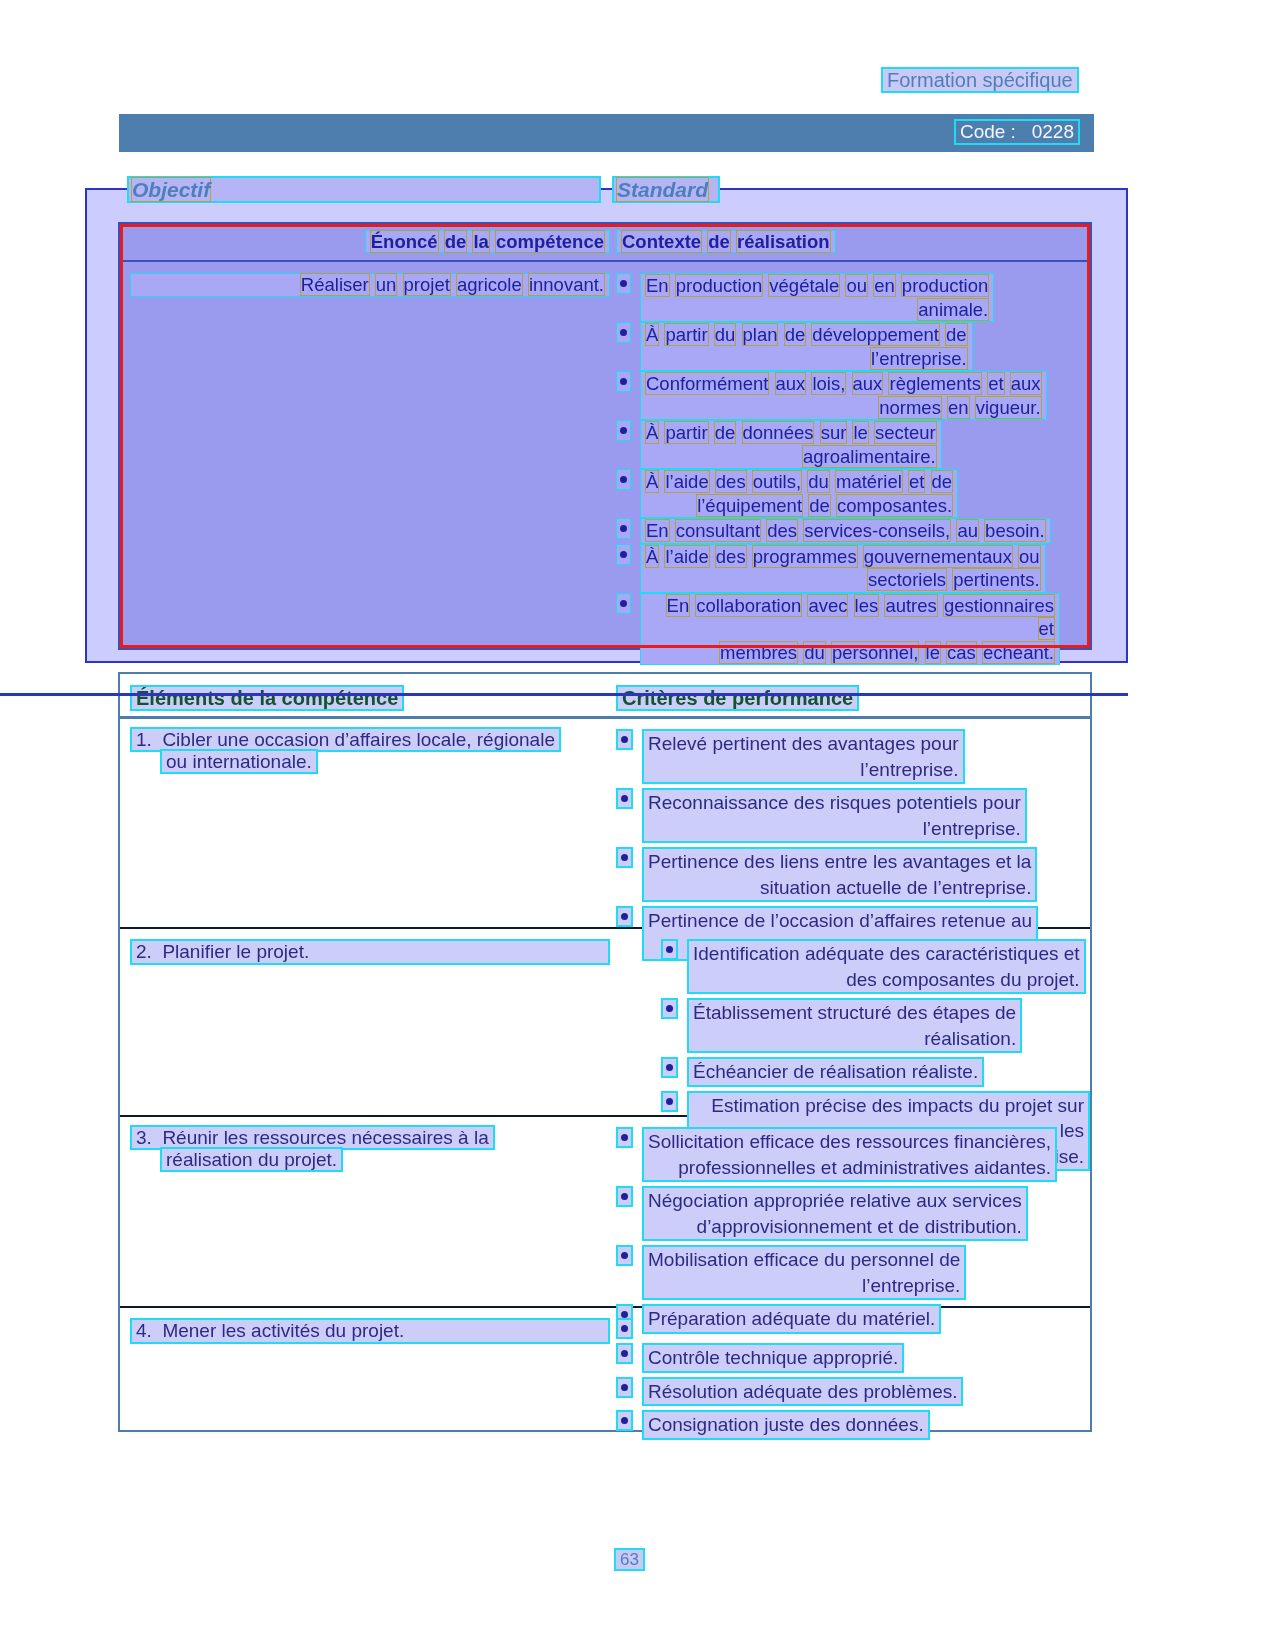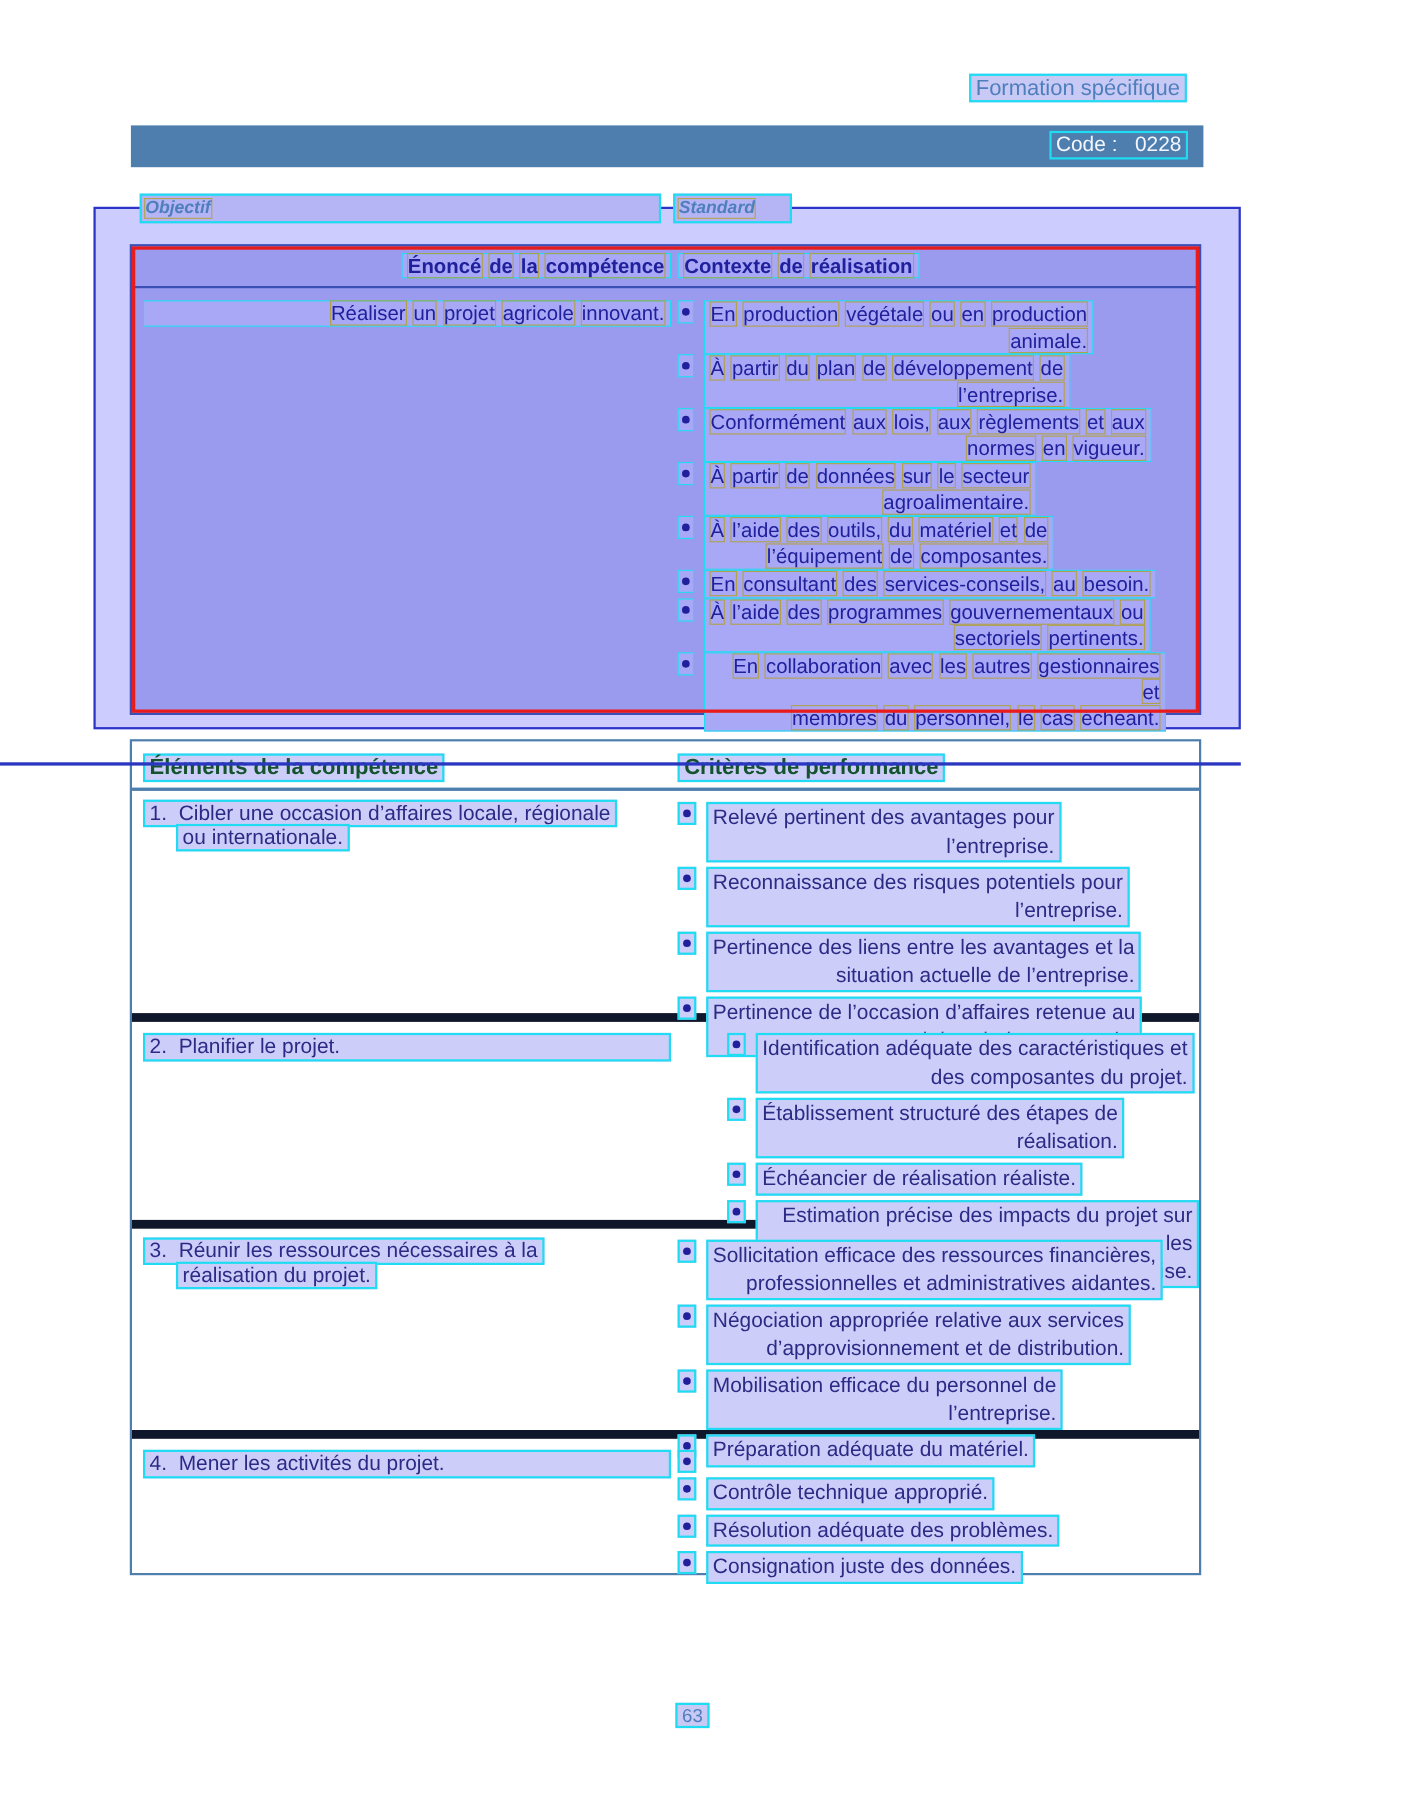--- a/index.html
+++ b/index.html
@@ -23,21 +23,21 @@
   
   .code-bar { position:absolute; left:119px; top:114px; width:975px; height:38px; background:#4d7eae; z-index:2; }
   .code-bar .hl { position:absolute; right:14px; top:5px; color:#f4f6ff; font-size:19px; background:transparent; }
 
   
   .outer-box { position:absolute; left:85px; top:188px; width:1043px; height:475px;
     background:#ccccfe; border:2px solid #2d34c8; z-index:1; }
   .os-bar { position:absolute; height:27px; background:#b5b5f6; border:2px solid #1fdcf2; display:flex; align-items:center; }
   .os-left  { left:40px;  top:-14px; width:474px; }
   .os-right { left:525px; top:-14px; width:108px; }
-  .os-word { font-style:italic; font-weight:bold; font-size:16px; color:#4e7fbc; padding:0 2px; white-space:pre-wrap; }
+  .os-word { font-style:italic; font-weight:bold; font-size:21px; color:#4e7fbc; padding:0 2px; white-space:pre-wrap; }
 
   
   .t1 { position:absolute; left:118px; top:222px; width:974px; height:428px;
     background:#9a9aef; border:2px solid #3b4fb4; z-index:2; color:#20209d; font-size:18.5px; }
   .t1-red { position:absolute; inset:0; border:3px solid #e81c1c; pointer-events:none; }
   .t1 .hl { background:#a8a8f7; border-width:1.5px; }
   .t1-header { display:flex; height:38px; border-bottom:2px solid #3b4fb4; padding-top:7px; font-weight:bold; }
   .t1-body { display:flex; padding-top:11px; }
   .t1-col-l { width:490px; padding-left:10px;text-align:right; }
   .t1-col-r { flex:1; padding-left:6px; }
@@ -49,21 +49,21 @@
   .dotbox { display:inline-flex; align-items:center; justify-content:center; height:21px; margin-right:9px; padding:0 3px; }
   .dot { width:7px; height:7px; border-radius:50%; background:#20209d; }
   .t1 ul.blist li { line-height:23.5px; margin-bottom:0; }
   .t1 .txt { max-width:420px; }
 
   
   .t2 { position:absolute; left:118px; top:672px; width:974px; height:760px;
     background:#ffffff; border:2px solid #4d7eae; z-index:2; color:#2b2b85; font-size:19px; }
   .t2 .hl { background:#cdcdfa; }
   .t2-header { display:flex; height:45px; border-bottom:3px solid #4d7eae; padding-top:13px; font-weight:bold; font-size:20px; color:#14532d; }
-  .t2-row { display:flex; border-bottom:8px solid #0f172a; padding-top:10px; }
+  .t2-row { display:flex; border-bottom:2px solid #0f172a; padding-top:10px; }
   .t2-row.last { border-bottom:none; }
   .t2-col-l { width:490px; padding-left:10px; }
   .t2-col-r { flex:1; padding-left:6px; }
   .t2 ul.blist li { line-height:25.5px; margin-bottom:4px; }
   .t2 .txt { max-width:432px; }
   .hang { padding-left:40px; text-indent:-30px; }
   .r1 { height:210px; } .r2 { height:188px;gap:45px; } .r3 { height:191px; } .r4 { height:115px; }
 
   
   .strike-line { position:absolute; left:0; top:693px; width:1128px; height:3px; background:#2936c0; z-index:6; }

